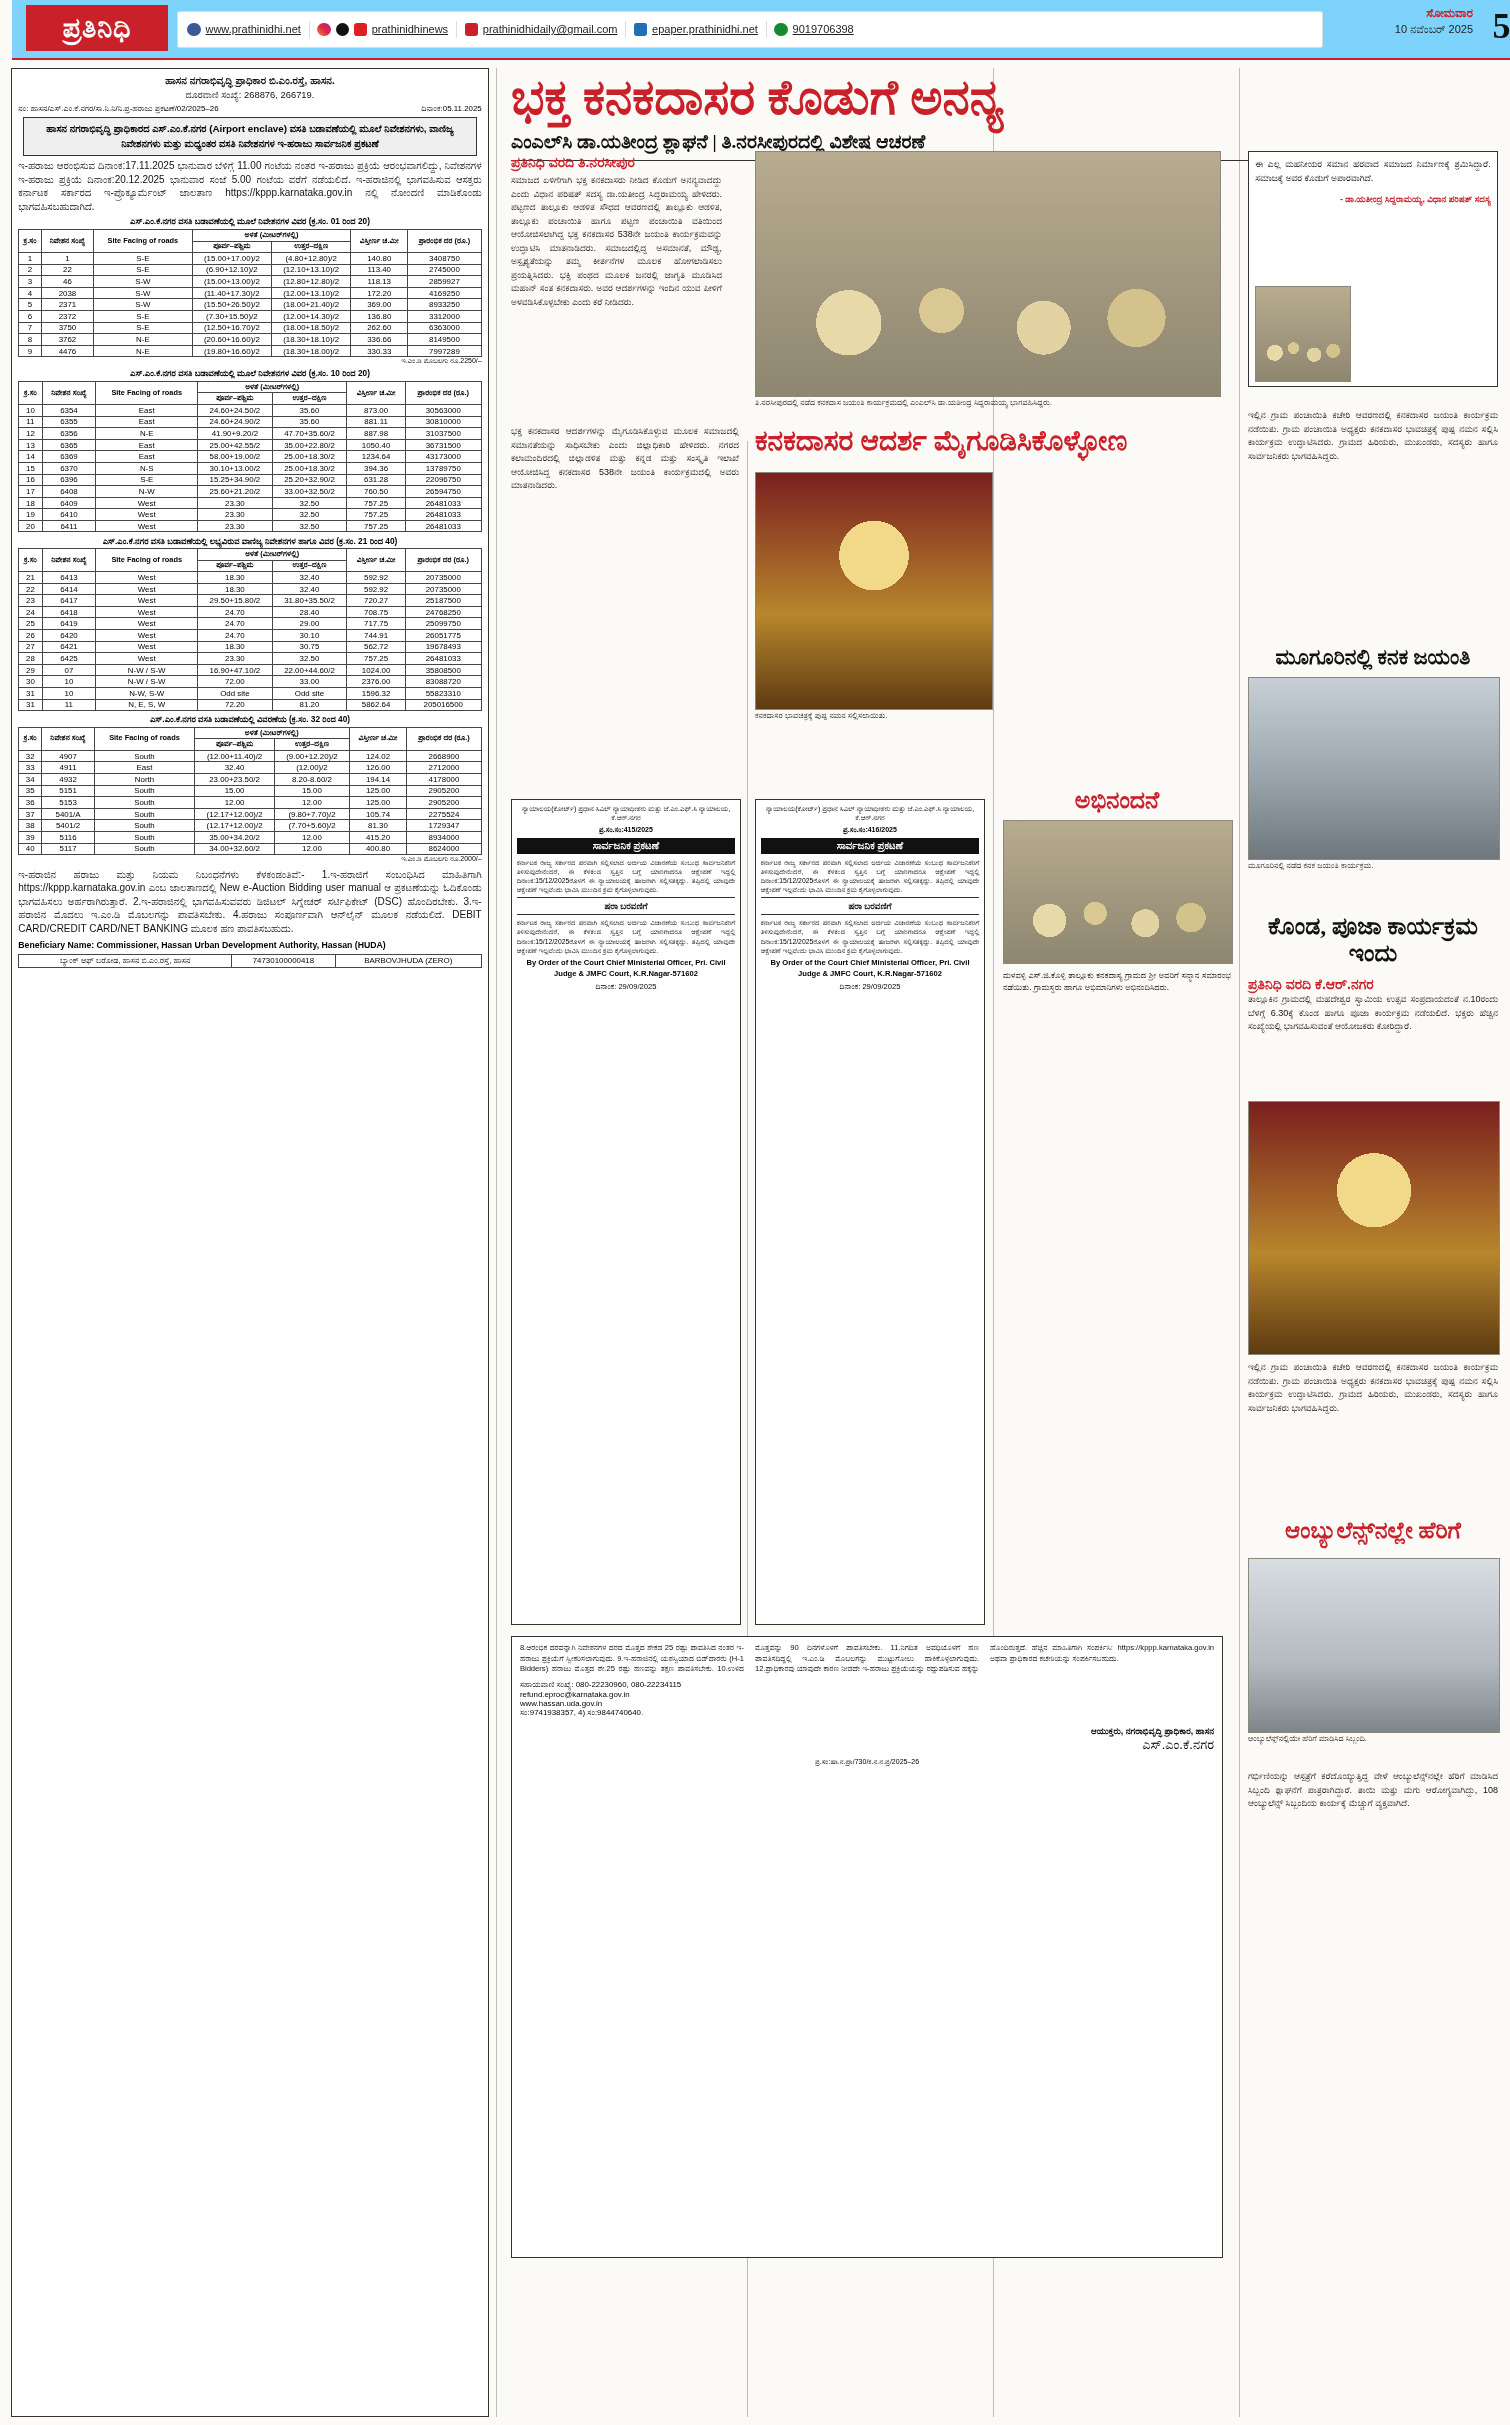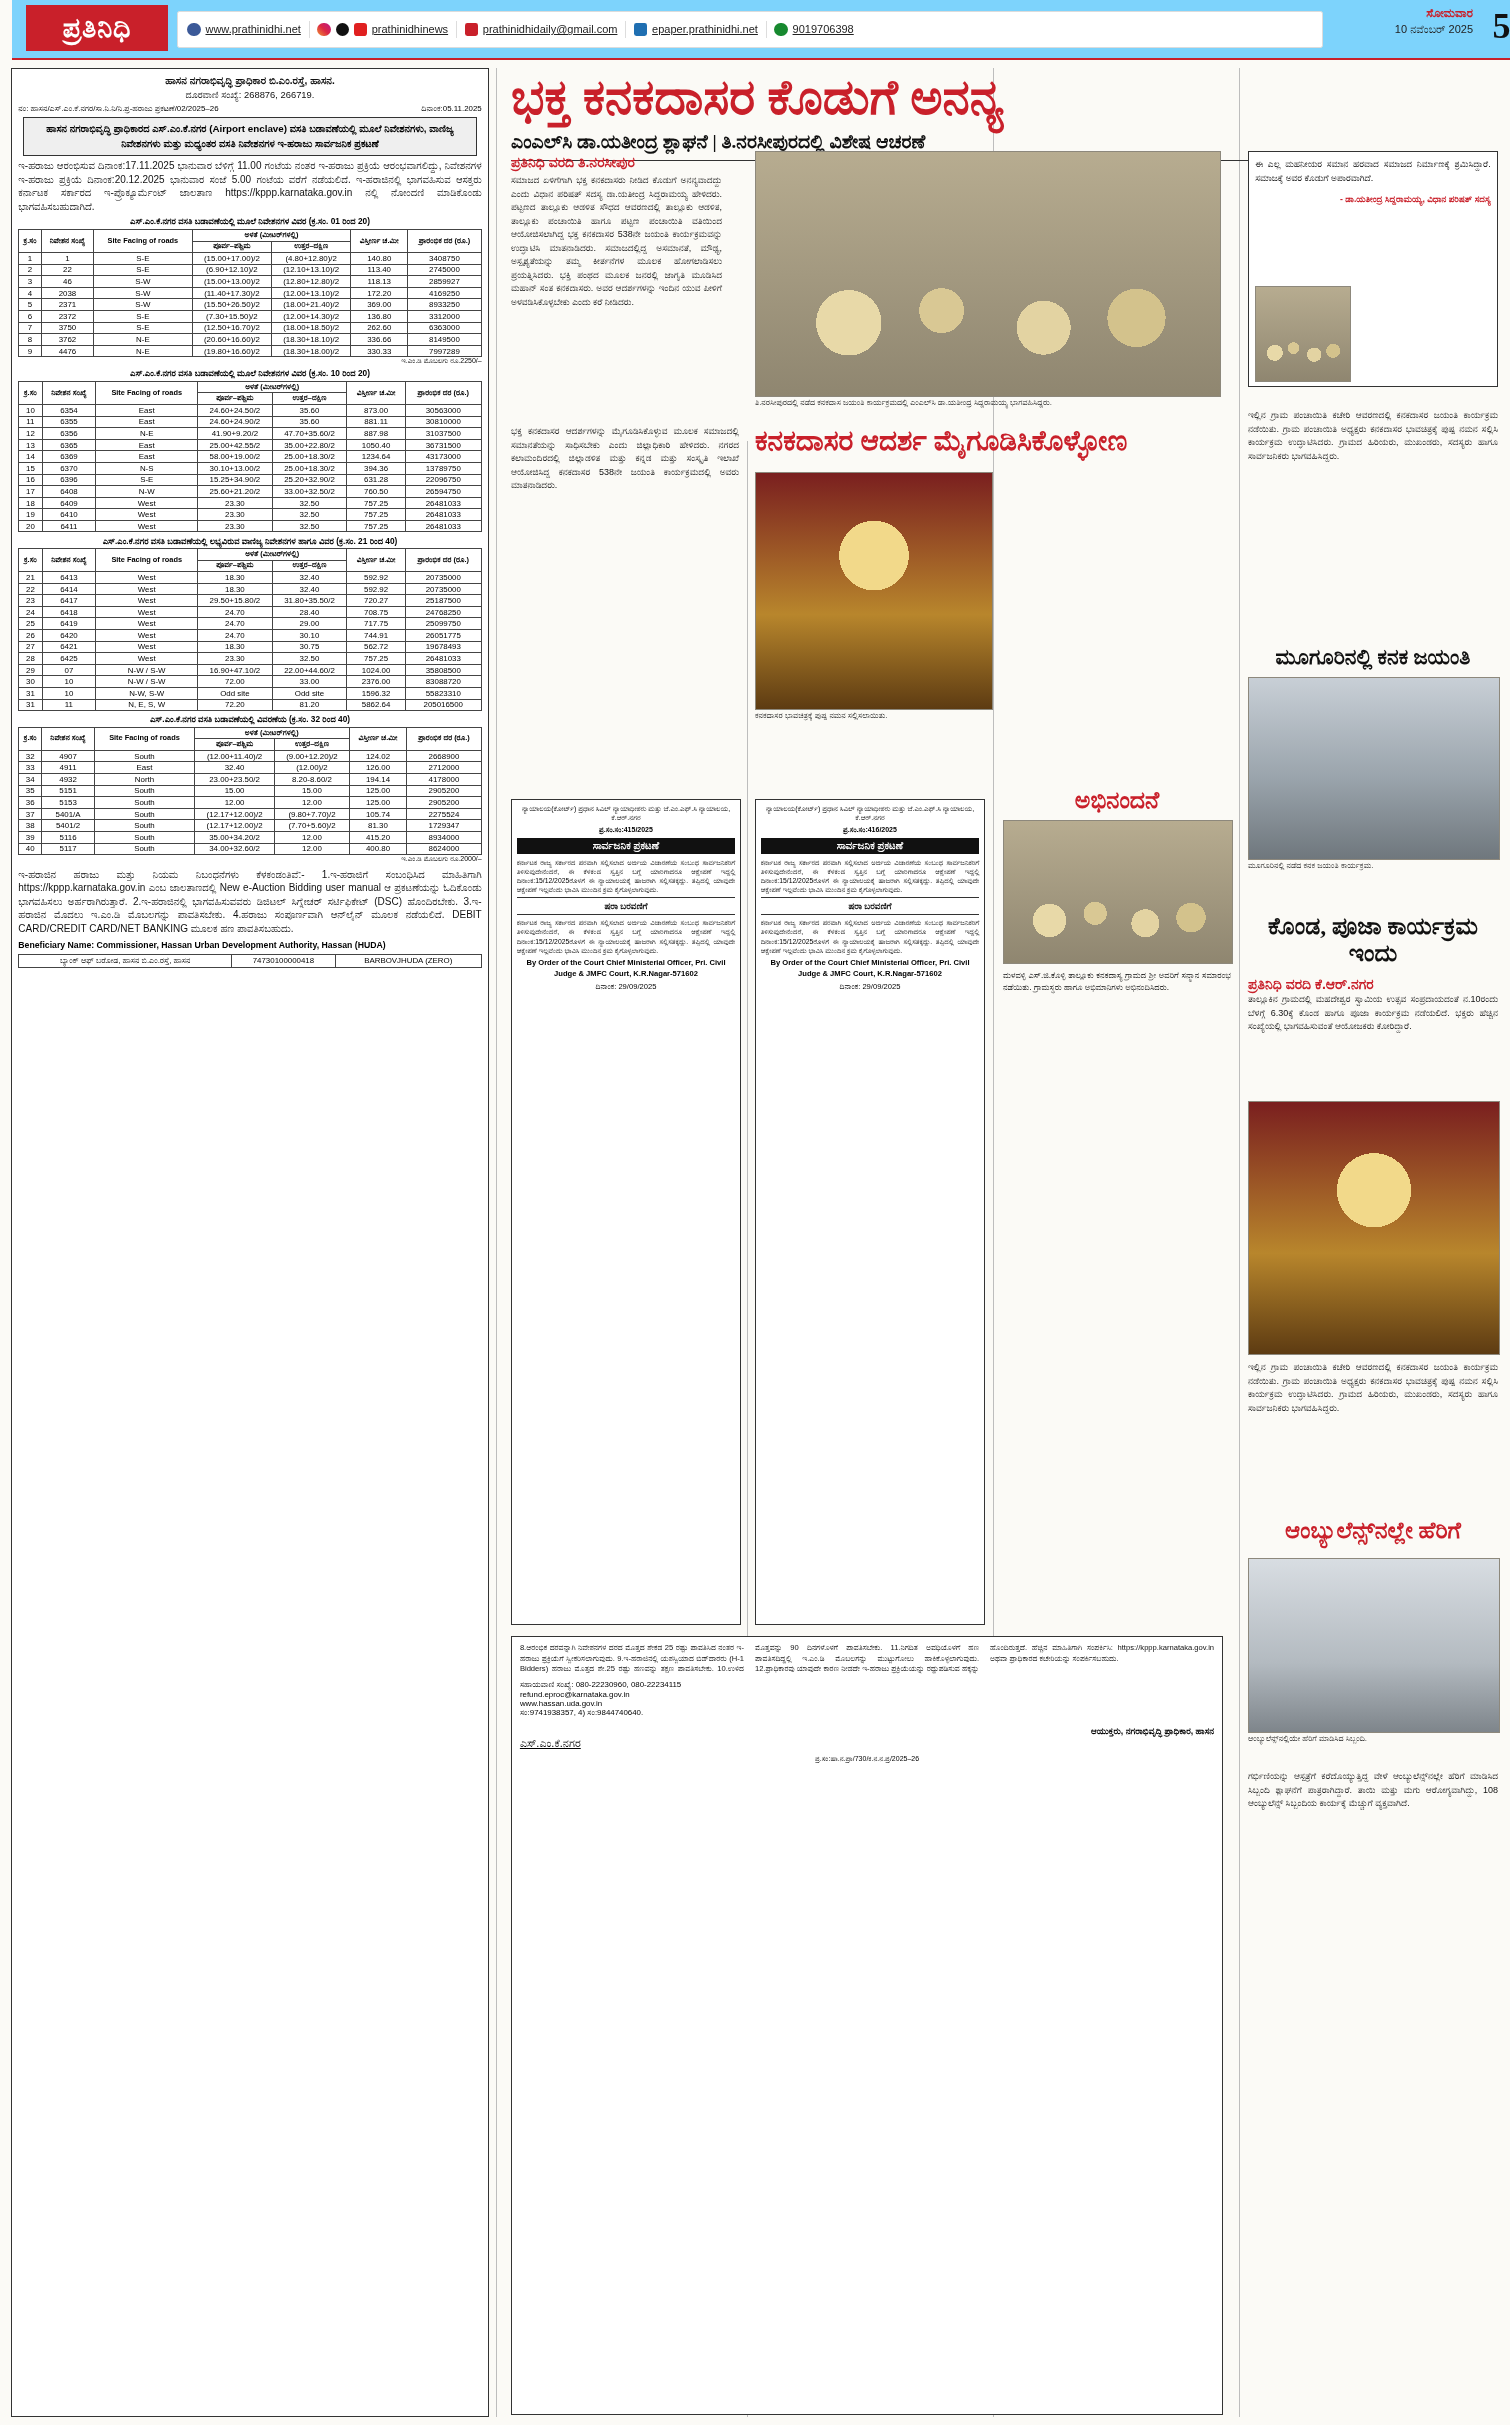--- a/index.html
+++ b/index.html
@@ -672,25 +672,25 @@
   <div class="byline" style="position:absolute;left:1248px;top:976px;width:250px;">ಪ್ರತಿನಿಧಿ ವರದಿ ಕೆ.ಆರ್.ನಗರ</div>
   <div class="art" style="position:absolute;left:1248px;top:993px;width:250px;">ತಾಲ್ಲೂಕಿನ ಗ್ರಾಮದಲ್ಲಿ ಮಹದೇಶ್ವರ ಸ್ವಾಮಿಯ ಉತ್ಸವ ಸಂಪ್ರದಾಯದಂತೆ ನ.10ರಂದು ಬೆಳಗ್ಗೆ 6.30ಕ್ಕೆ ಕೊಂಡ ಹಾಗೂ ಪೂಜಾ ಕಾರ್ಯಕ್ರಮ ನಡೆಯಲಿದೆ. ಭಕ್ತರು ಹೆಚ್ಚಿನ ಸಂಖ್ಯೆಯಲ್ಲಿ ಭಾಗವಹಿಸುವಂತೆ ಆಯೋಜಕರು ಕೋರಿದ್ದಾರೆ.</div>
   <div class="photo ph-temple" style="left:1248px;top:1101px;width:250px;height:252px;"></div>
   <div class="art" style="position:absolute;left:1248px;top:1361px;width:250px;">ಇಲ್ಲಿನ ಗ್ರಾಮ ಪಂಚಾಯಿತಿ ಕಚೇರಿ ಆವರಣದಲ್ಲಿ ಕನಕದಾಸರ ಜಯಂತಿ ಕಾರ್ಯಕ್ರಮ ನಡೆಯಿತು. ಗ್ರಾಮ ಪಂಚಾಯಿತಿ ಅಧ್ಯಕ್ಷರು ಕನಕದಾಸರ ಭಾವಚಿತ್ರಕ್ಕೆ ಪುಷ್ಪ ನಮನ ಸಲ್ಲಿಸಿ ಕಾರ್ಯಕ್ರಮ ಉದ್ಘಾಟಿಸಿದರು. ಗ್ರಾಮದ ಹಿರಿಯರು, ಮುಖಂಡರು, ಸದಸ್ಯರು ಹಾಗೂ ಸಾರ್ವಜನಿಕರು ಭಾಗವಹಿಸಿದ್ದರು.</div>
 
   <div class="center-title" style="position:absolute;left:1248px;top:1518px;width:250px;font-size:23px;color:#c9202a;">ಆಂಬ್ಯುಲೆನ್ಸ್‌ನಲ್ಲೇ ಹೆರಿಗೆ</div>
   <div class="photo ph-van" style="left:1248px;top:1558px;width:250px;height:173px;"></div>
   <div class="ph-caption" style="left:1248px;top:1734px;width:250px;">ಆಂಬ್ಯುಲೆನ್ಸ್‌ನಲ್ಲಿಯೇ ಹೆರಿಗೆ ಮಾಡಿಸಿದ ಸಿಬ್ಬಂದಿ.</div>
   <div class="art" style="position:absolute;left:1248px;top:1770px;width:250px;">ಗರ್ಭಿಣಿಯನ್ನು ಆಸ್ಪತ್ರೆಗೆ ಕರೆದೊಯ್ಯುತ್ತಿದ್ದ ವೇಳೆ ಆಂಬ್ಯುಲೆನ್ಸ್‌ನಲ್ಲೇ ಹೆರಿಗೆ ಮಾಡಿಸಿದ ಸಿಬ್ಬಂದಿ ಶ್ಲಾಘನೆಗೆ ಪಾತ್ರರಾಗಿದ್ದಾರೆ. ತಾಯಿ ಮತ್ತು ಮಗು ಆರೋಗ್ಯವಾಗಿದ್ದು, 108 ಆಂಬ್ಯುಲೆನ್ಸ್ ಸಿಬ್ಬಂದಿಯ ಕಾರ್ಯಕ್ಕೆ ಮೆಚ್ಚುಗೆ ವ್ಯಕ್ತವಾಗಿದೆ.</div>
 
-  <div class="box" style="left:511px;top:1636px;width:712px;height:779px;padding:6.3px 7.9px;overflow:hidden;">
+  <div class="box" style="left:511px;top:1636px;width:712px;height:622px;padding:6.3px 7.9px;overflow:hidden;">
     <div class="body-sm" style="column-count:3;column-gap:11px;font-size:7.6px;">8.ಆರಂಭಿಕ ದರವನ್ನಾಗಿ ನಿವೇಶನಗಳ ದರದ ಮೊತ್ತದ ಶೇಕಡ 25 ರಷ್ಟು ಪಾವತಿಸಿದ ನಂತರ ಇ-ಹರಾಜು ಪ್ರಕ್ರಿಯೆಗೆ ಸ್ವೀಕರಿಸಲಾಗುವುದು. 9.ಇ-ಹರಾಜಿನಲ್ಲಿ ಯಶಸ್ವಿಯಾದ ಬಿಡ್‌ದಾರರು (H-1 Bidders) ಹರಾಜು ಮೊತ್ತದ ಶೇ.25 ರಷ್ಟು ಹಣವನ್ನು ತಕ್ಷಣ ಪಾವತಿಸಬೇಕು. 10.ಉಳಿದ ಮೊತ್ತವನ್ನು 90 ದಿನಗಳೊಳಗೆ ಪಾವತಿಸಬೇಕು. 11.ನಿಗದಿತ ಅವಧಿಯೊಳಗೆ ಹಣ ಪಾವತಿಸದಿದ್ದಲ್ಲಿ ಇ.ಎಂ.ಡಿ ಮೊಬಲಗನ್ನು ಮುಟ್ಟುಗೋಲು ಹಾಕಿಕೊಳ್ಳಲಾಗುವುದು. 12.ಪ್ರಾಧಿಕಾರವು ಯಾವುದೇ ಕಾರಣ ನೀಡದೇ ಇ-ಹರಾಜು ಪ್ರಕ್ರಿಯೆಯನ್ನು ರದ್ದುಪಡಿಸುವ ಹಕ್ಕನ್ನು ಹೊಂದಿರುತ್ತದೆ. ಹೆಚ್ಚಿನ ಮಾಹಿತಿಗಾಗಿ ಸಂಪರ್ಕಿಸಿ: https://kppp.karnataka.gov.in ಅಥವಾ ಪ್ರಾಧಿಕಾರದ ಕಚೇರಿಯನ್ನು ಸಂಪರ್ಕಿಸಬಹುದು.</div>
     <div style="font-size:7.9px;margin-top:6.3px;">ಸಹಾಯವಾಣಿ ಸಂಖ್ಯೆ: 080-22230960, 080-22234115</div>
     <div style="font-size:7.9px;">refund.eproc@karnataka.gov.in</div>
     <div style="font-size:7.9px;">www.hassan.uda.gov.in</div>
     <div style="font-size:7.9px;">ಸಂ:9741938357,  4) ಸಂ:9844740640.</div>
     <div style="font-size:8.7px;font-weight:bold;text-align:right;margin-top:7.9px;">ಆಯುಕ್ತರು, ನಗರಾಭಿವೃದ್ಧಿ ಪ್ರಾಧಿಕಾರ, ಹಾಸನ</div>
-    <div style="font-size:11px;text-decoration:underline;">ಎಸ್.ಎಂ.ಕೆ.ನಗರ</div>
+    <div style="font-size:13px;text-align:right;">ಎಸ್.ಎಂ.ಕೆ.ನಗರ</div>
     <div style="font-size:7px;text-align:center;margin-top:4.7px;">ಪ್ರ.ಸಂ:ಹಾ.ನ.ಪ್ರಾ/730/ಕ.ನ.ನ.ಪ್ರ/2025–26</div>
   </div>
 
 </div>
 
 
 </body></html>

